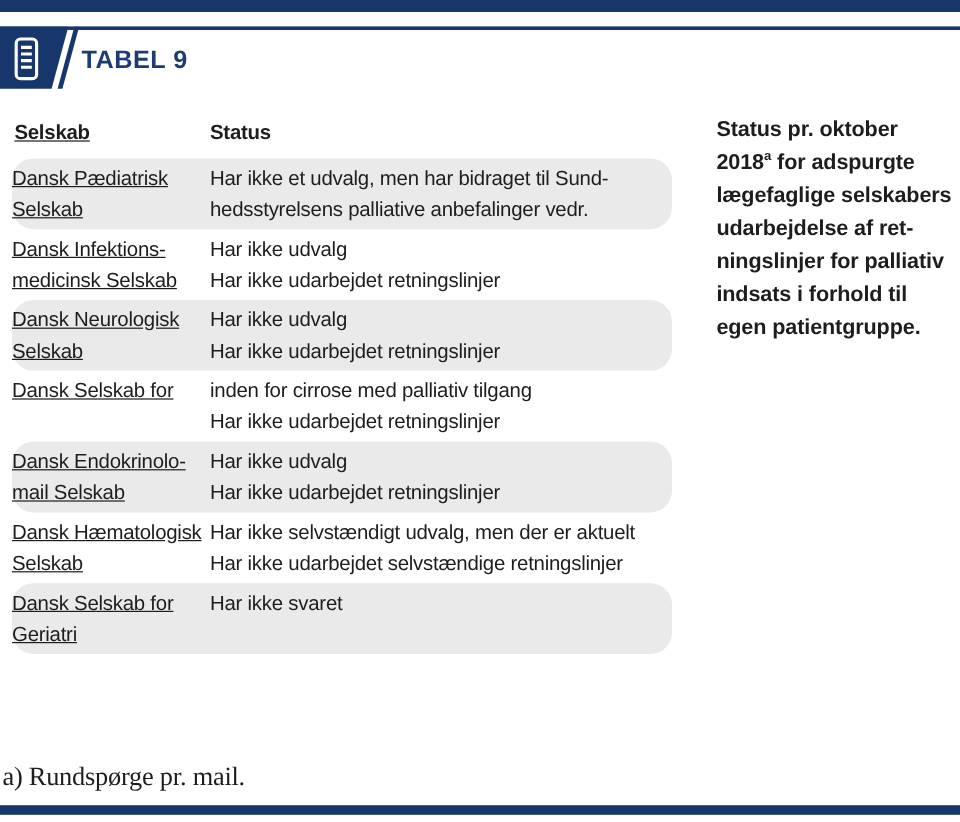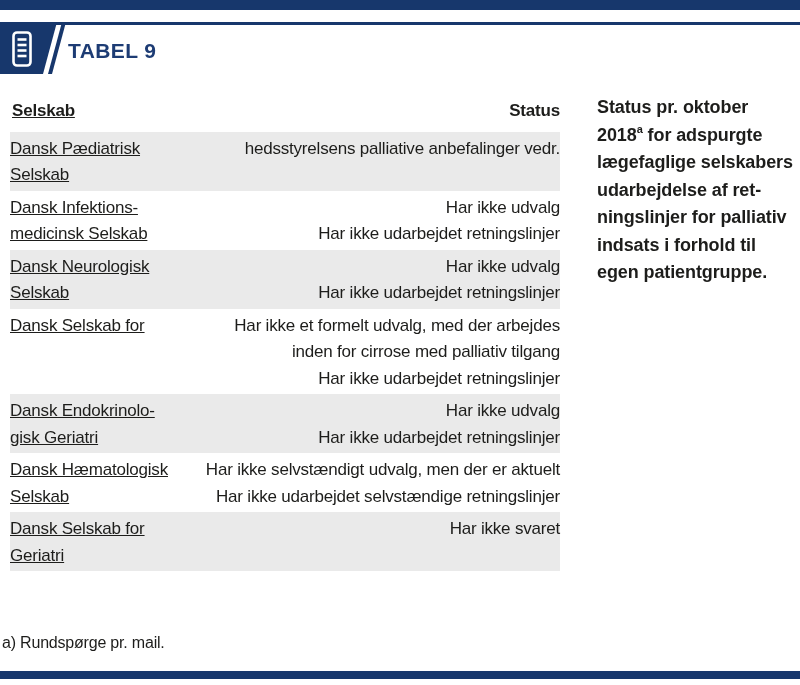--- a/index.html
+++ b/index.html
@@ -31,29 +31,30 @@
   .data-table {
     position: absolute; left: 10px; top: 96px;
     width: 550px;
     font-size: 17px;
     letter-spacing: -0.2px;
     font-stretch: semi-condensed;
   }
   .thead { display: flex; padding: 2px 0 7px 0; font-weight: bold; }
   .thead .hcell { line-height: 26.5px; }
   .col1 { width: 165px; padding-left: 2px; box-sizing: border-box; flex: none; text-decoration: underline; }
-  .col2 { flex: 1; text-align: right; }
-  .trow { display: flex; }
+  .col2 { flex: 1; }
+  .trow { display: flex; border-radius: 18px; }
   .trow.shaded { background: #eaeaea; }
   .cell { padding: 4px 0 2px 0; }
   .cell .line { line-height: 26.5px; white-space: nowrap; }
   .footnote {
     position: absolute; left: 2px; top: 634px;
-    font-size: 16px; letter-spacing: -0.2px;
+    font-size: 22px; letter-spacing: -0.2px;
     font-stretch: semi-condensed;
+    font-family: Liberation Serif, serif;
   }
   .caption {
     position: absolute; left: 597px; top: 94px;
     width: 205px;
     font-size: 18px; font-weight: 600;
     line-height: 27.5px;
     letter-spacing: -0.1px;
     color: #1d1d1b;
   }
   .caption .cap-line { white-space: nowrap; }
@@ -92,20 +93,21 @@
     <div class="hcell col1">Selskab</div>
     <div class="hcell col2">Status</div>
   </div>
   <div>
       <div class="trow shaded">
         <div class="cell col1">
           <div class="line">Dansk Pædiatrisk</div>
           <div class="line">Selskab</div>
         </div>
         <div class="cell col2">
+          <div class="line">Har ikke et udvalg, men har bidraget til Sund-</div>
           <div class="line">hedsstyrelsens palliative anbefalinger vedr.</div>
         </div>
       </div>
       <div class="trow">
         <div class="cell col1">
           <div class="line">Dansk Infektions-</div>
           <div class="line">medicinsk Selskab</div>
         </div>
         <div class="cell col2">
           <div class="line">Har ikke udvalg</div>
@@ -120,29 +122,28 @@
         <div class="cell col2">
           <div class="line">Har ikke udvalg</div>
           <div class="line">Har ikke udarbejdet retningslinjer</div>
         </div>
       </div>
       <div class="trow">
         <div class="cell col1">
           <div class="line">Dansk Selskab for</div>
         </div>
         <div class="cell col2">
-          <div class="line">Har ikke et formelt udvalg, med der arbejdes</div>
           <div class="line">inden for cirrose med palliativ tilgang</div>
           <div class="line">Har ikke udarbejdet retningslinjer</div>
         </div>
       </div>
       <div class="trow shaded">
         <div class="cell col1">
           <div class="line">Dansk Endokrinolo-</div>
-          <div class="line">gisk Geriatri</div>
+          <div class="line">mail Selskab</div>
         </div>
         <div class="cell col2">
           <div class="line">Har ikke udvalg</div>
           <div class="line">Har ikke udarbejdet retningslinjer</div>
         </div>
       </div>
       <div class="trow">
         <div class="cell col1">
           <div class="line">Dansk Hæmatologisk</div>
           <div class="line">Selskab</div>

